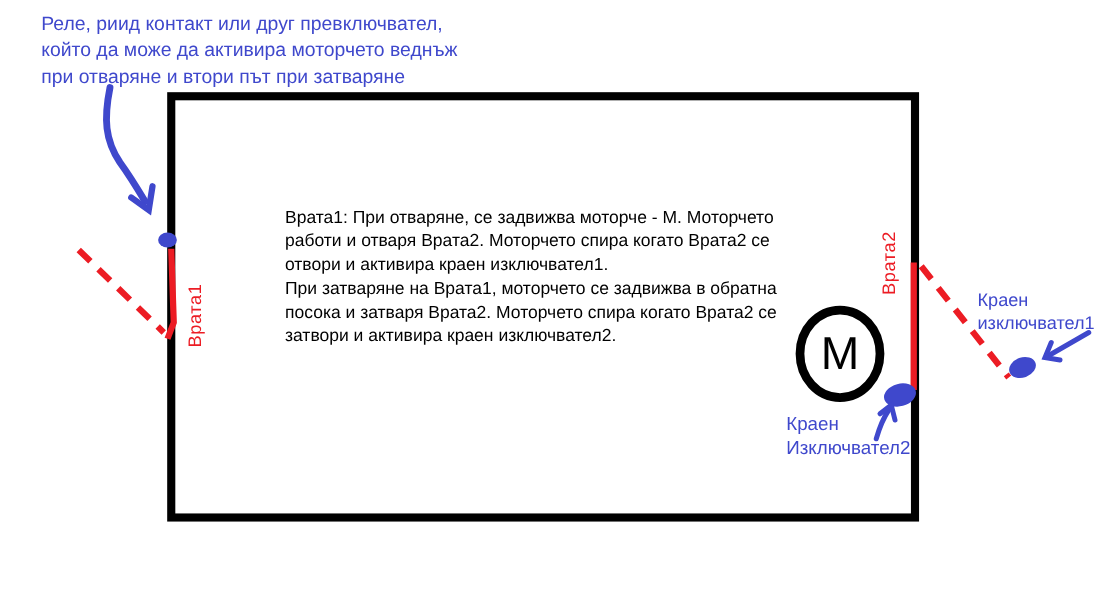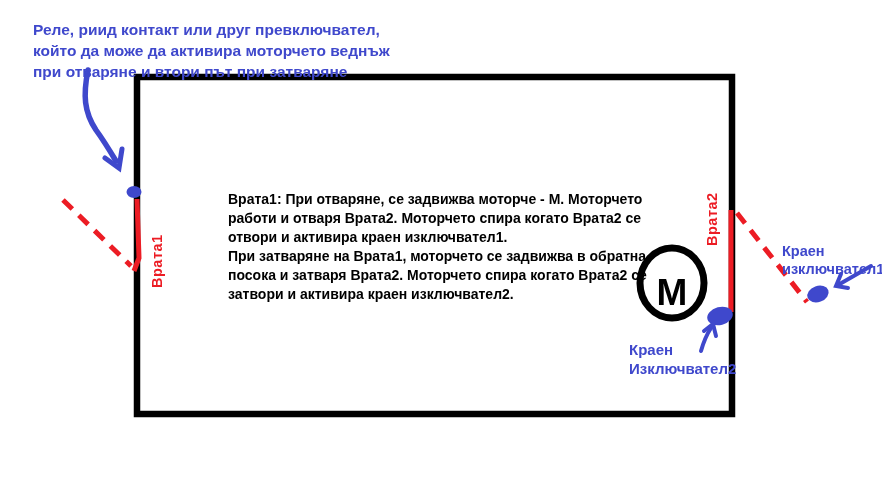--- a/index.html
+++ b/index.html
@@ -7,32 +7,31 @@
     position: relative;
     width: 882px;
     height: 480px;
     background: #ffffff;
     overflow: hidden;
     font-family: "Liberation Sans", sans-serif;
   }
   .canvas svg { position: absolute; left: 0; top: 0; }
   .txt {
     position: absolute;
-    font-weight: bold;
+    font-weight: normal;
     white-space: pre-line;
-    margin-top: 10px;
   }
   .note-blue {
     left: 33px; top: 9px;
     font-size: 15.5px;
     line-height: 21px;
     color: #3f48cc;
   }
   .desc-black {
-    left: 228px; top: 180px;
+    left: 228px; top: 164px;
     font-size: 14px;
     line-height: 19px;
     color: #000000;
     width: 420px;
   }
   .vlabel {
     writing-mode: vertical-rl;
     transform: rotate(180deg);
     font-size: 14.5px;
     color: #ec1c24;

